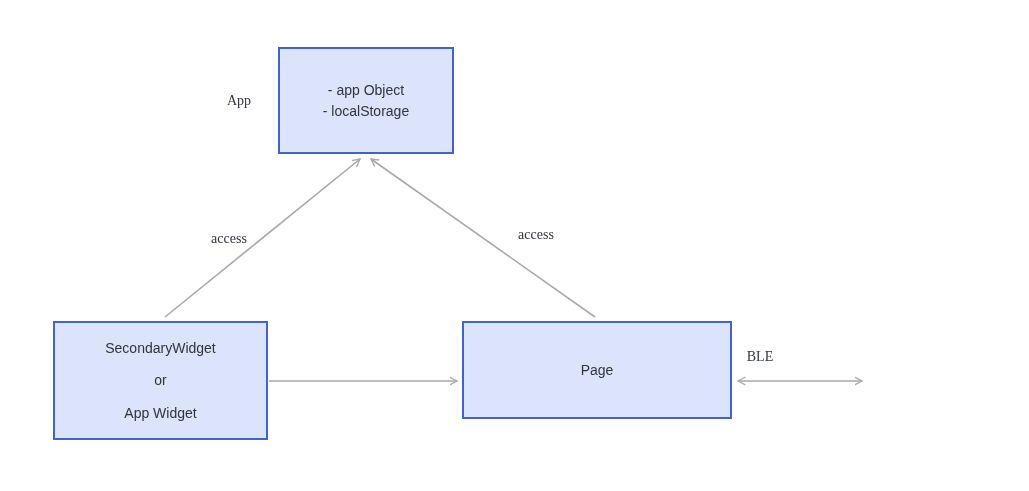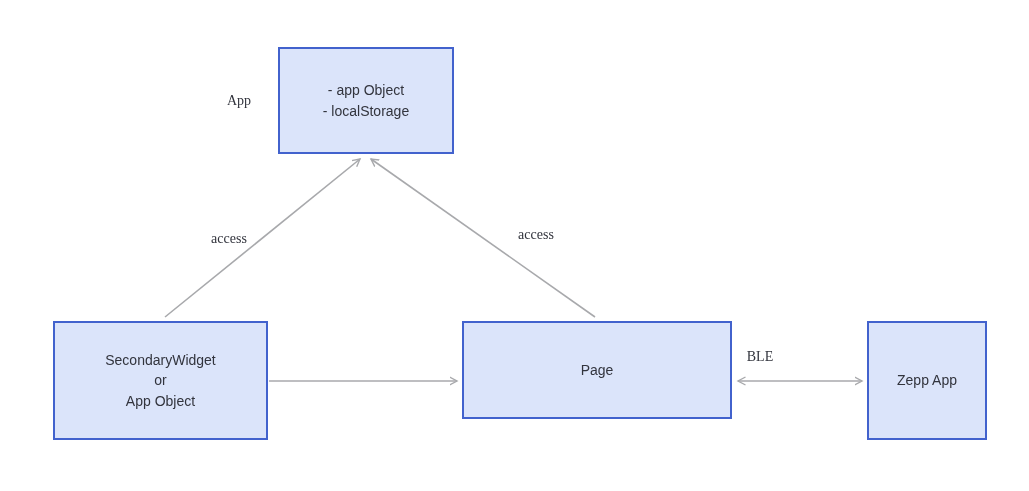--- a/index.html
+++ b/index.html
@@ -65,33 +65,30 @@
     <line x1="738" y1="381" x2="862" y2="381" marker-start="url(#arrowhead)" marker-end="url(#arrowhead)"></line>
   </svg>
 
   <div class="node" style="left:278px; top:47px; width:176px; height:107px;">
     <div>- app Object</div>
     <div>- localStorage</div>
   </div>
 
   <div class="node-ext-label" style="left:209px; top:93px; width:60px;">App</div>
 
-  <div class="node" style="left:53px; top:321px; width:215px; height:119px;">
+  <div class="node" style="left:53px; top:321px; width:215px; height:119px;gap:12px;">
     <div>SecondaryWidget</div>
     <div>or</div>
-    <div>App Object</div>
+    <div>App Widget</div>
   </div>
 
   <div class="node" style="left:462px; top:321px; width:270px; height:98px;">
     <div>Page</div>
   </div>
 
-  <div class="node" style="left:867px; top:321px; width:120px; height:119px;">
-    <div>Zepp App</div>
-  </div>
 
   <div class="edge-label" style="left:189px; top:231px; width:80px;">access</div>
 
   <div class="edge-label" style="left:496px; top:227px; width:80px;">access</div>
 
 
   <div class="edge-label" style="left:720px; top:349px; width:80px;">BLE</div>
 
 </div>
 

